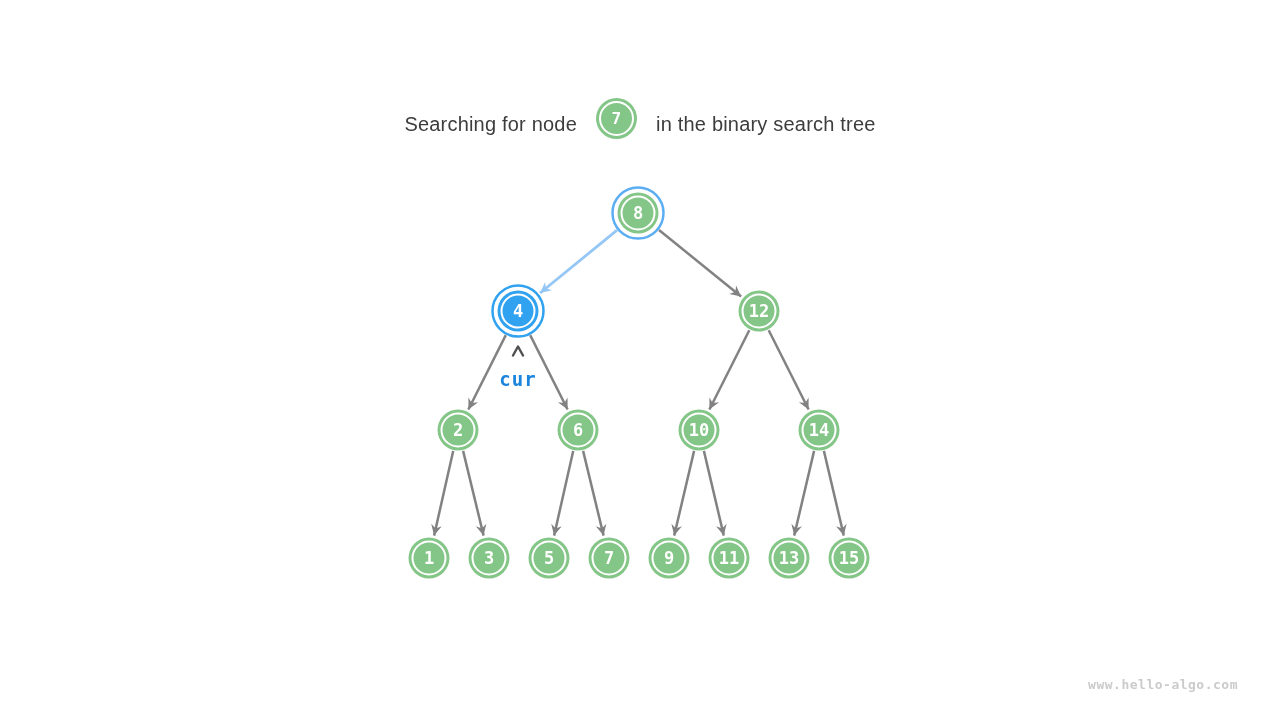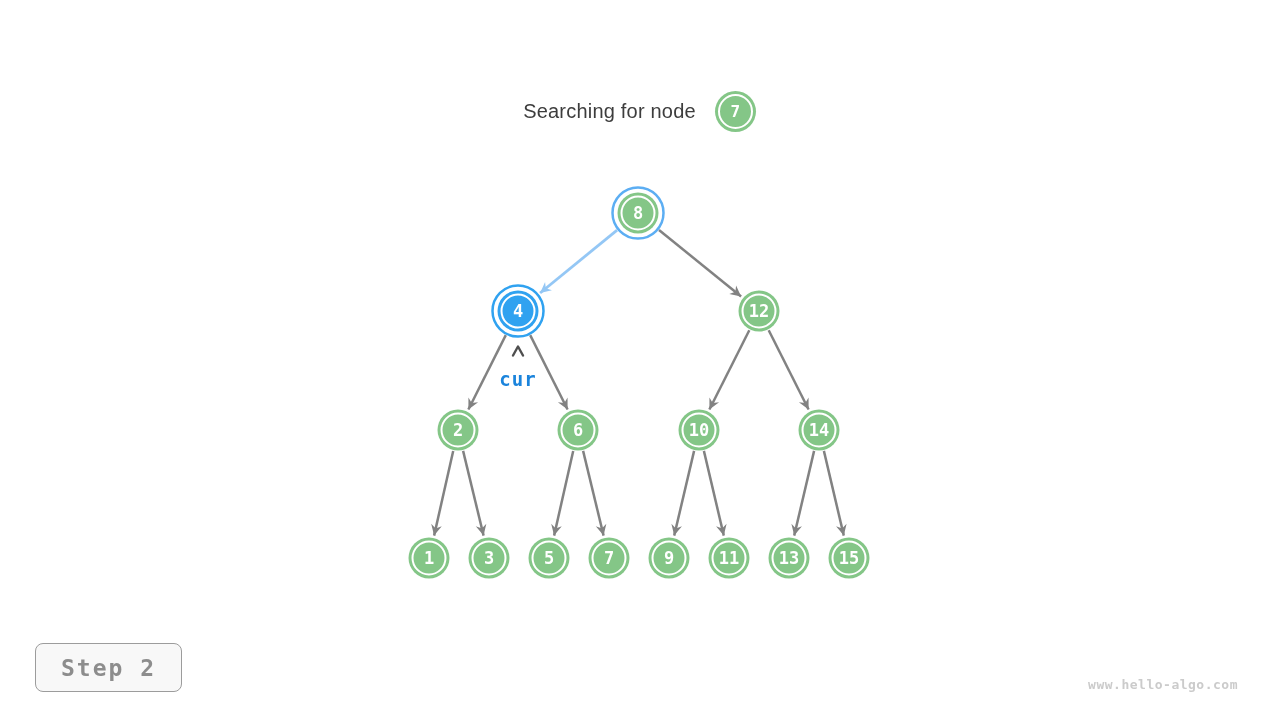--- a/index.html
+++ b/index.html
@@ -8,21 +8,21 @@
     position: relative;
     overflow: hidden;
     font-family: "Liberation Sans", sans-serif;
   }
   .stage { position: absolute; inset: 0; }
 
   
   .title {
     position: absolute;
     top: 86px; left: 0; right: 0; height: 50px;
-    display: flex; align-items: center; justify-content: center;
+    display: flex; align-items: flex-end; justify-content: center;
     gap: 18px;
     font-size: 20px;
     color: var(--title-text, #3d3d3d);
     letter-spacing: 0.2px;
   }
   .inline-node {
     width: 31px; height: 31px;
     background: var(--green, #84c687);
     border: 2px solid #ffffff;
     border-radius: 50%;
@@ -67,20 +67,21 @@
 </head>
 <body>
 
 <div class="stage">
 
   <div class="title">
     <span>Searching for node</span>
     <span class="inline-node">
       <span>7</span>
     </span>
+    <span>in the binary search tree</span>
   </div>
 
   <svg id="tree-svg" width="1280" height="720" viewBox="0 0 1280 720">
       <defs>
         <marker id="arrow-gray" viewBox="0 0 12 12" refX="11" refY="6" markerWidth="13" markerHeight="13" markerUnits="userSpaceOnUse" orient="auto">
           <path d="M1,1 L11,6 L1,11 L4.2,6 Z" fill="#828282"></path>
         </marker>
         <marker id="arrow-blue" viewBox="0 0 12 12" refX="11" refY="6" markerWidth="13" markerHeight="13" markerUnits="userSpaceOnUse" orient="auto">
           <path d="M1,1 L11,6 L1,11 L4.2,6 Z" fill="#94c7f5"></path>
         </marker>
@@ -173,19 +174,16 @@
       </g>
       <g transform="translate(849,558)">
         <circle r="20.5" fill="#84c687"></circle>
         <circle r="16.5" fill="none" stroke="#ffffff" stroke-width="2"></circle>
         <text text-anchor="middle" dy="0.36em" fill="#ffffff" font-family="&quot;DejaVu Sans Mono&quot;, monospace" font-size="17" font-weight="700">15</text>
       </g>
       <path d="M513,355.5 L518,346.5 L523,355.5" fill="none" stroke="#4f4f4f" stroke-width="2.4" stroke-linecap="round" stroke-linejoin="round"></path>
       <text x="518" y="386" text-anchor="middle" fill="#1b84dc" font-family="&quot;DejaVu Sans Mono&quot;, monospace" font-size="19" font-weight="700" letter-spacing="1">cur</text>
     </svg>
 
-  <div class="step-box">
-    <span>Step 2</span>
-  </div>
 
   <div class="watermark">www.hello-algo.com</div>
 
 </div>
 
 </body></html>

